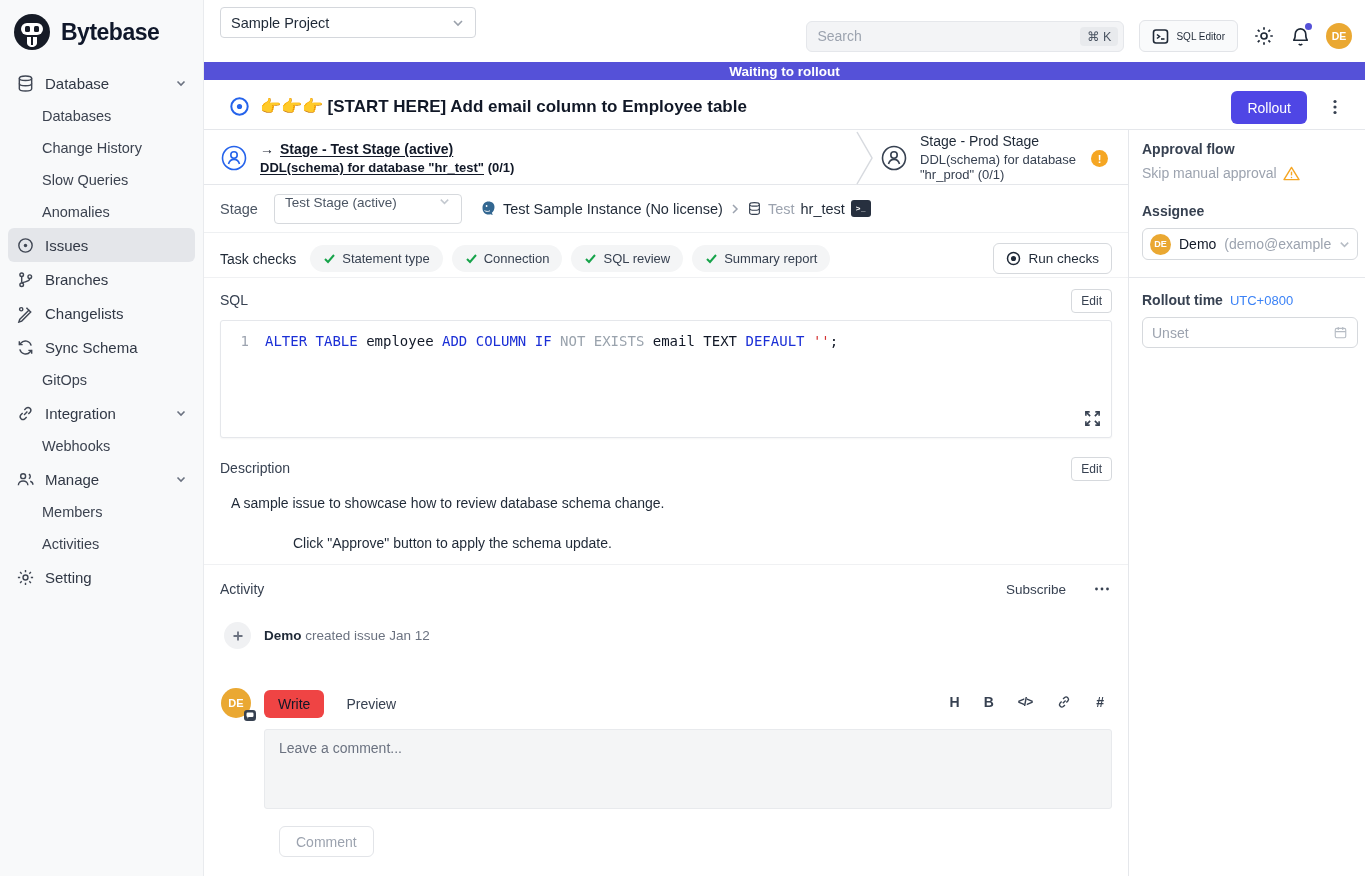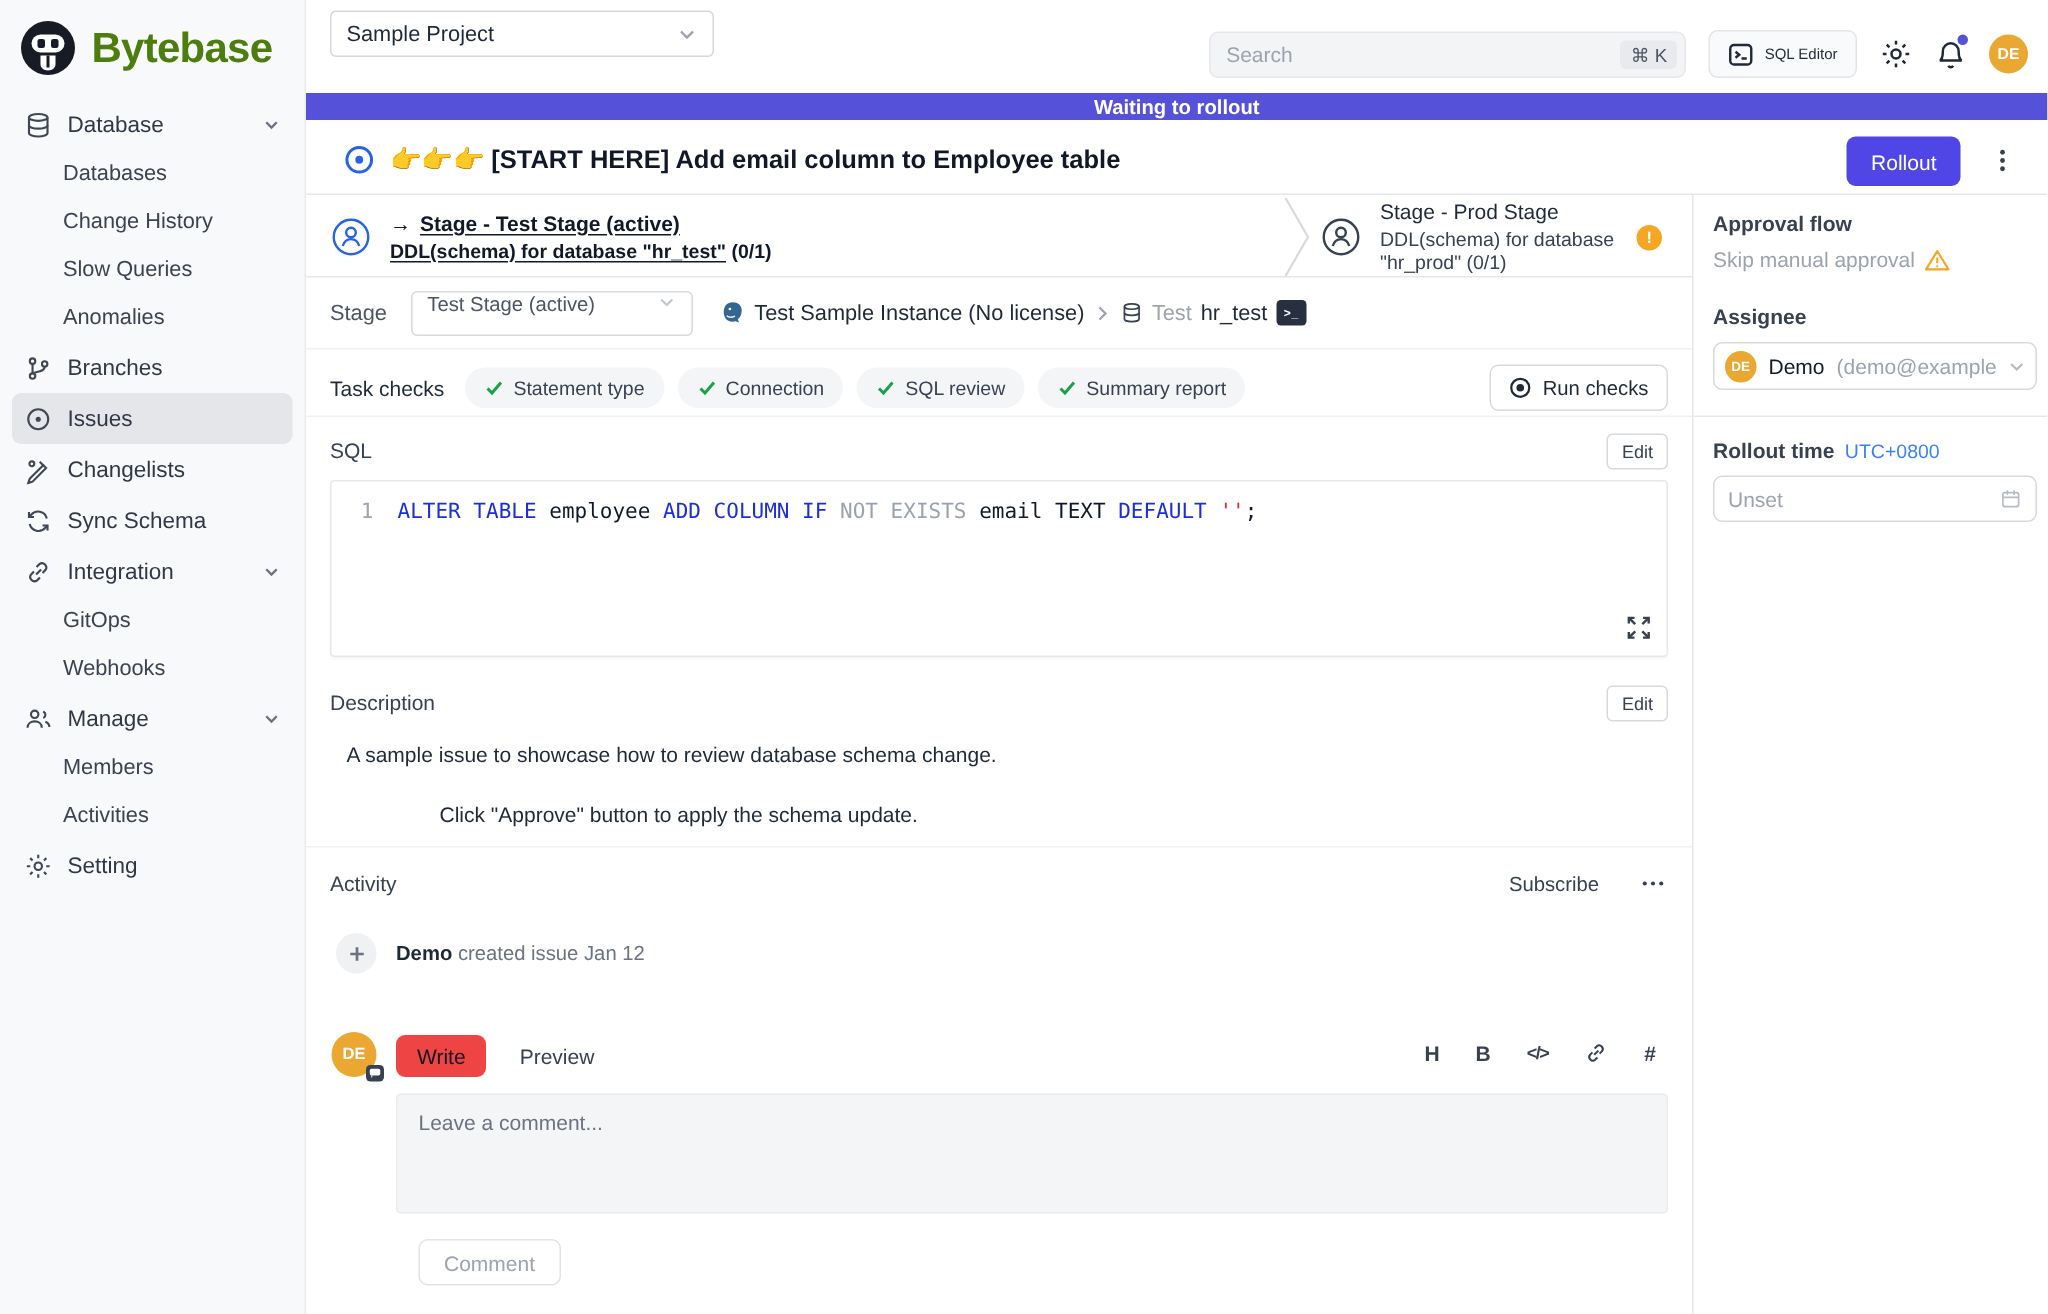--- a/index.html
+++ b/index.html
@@ -5,21 +5,21 @@
   * { margin:0; padding:0; box-sizing:border-box; }
   html,body { width:1365px; height:876px; overflow:hidden; }
   body { font-family:"Liberation Sans","DejaVu Sans",sans-serif; color:#1f2937; background:#fff; font-size:14px; }
   #app { position:relative; width:1365px; height:876px; background:#fff; }
   svg { display:block; }
 
   
   .sidebar { position:absolute; left:0; top:0; width:204px; height:876px; background:#f8f9fa; border-right:1px solid #e9ebee; }
   .logo-row { display:flex; align-items:center; gap:9px; padding:12px 10px 10px 12px; }
   .logo-mark { width:40px; height:40px; position:relative; }
-  .brand-name { font-size:28px; font-weight:800; letter-spacing:-0.5px; color:#4d7c0f; }
+  .brand-name { font-size:23px; font-weight:800; letter-spacing:-0.5px; color:#0f172a; }
   .nav { padding:4px 8px 0 8px; }
   .nav-item { display:flex; align-items:center; gap:10px; height:34px; padding:0 8px; border-radius:6px; color:#313845; font-size:15px; font-weight:500; cursor:pointer; }
   .nav-item.sub { padding-left:34px; height:32px; font-size:14.5px; font-weight:400; color:#3c4350; }
   .nav-item.selected { background:#e4e6ea; }
   .nav-item .nico { width:19px; height:19px; color:#404754; flex:none; }
   .nav-item .chev { margin-left:auto; color:#6b7280; }
 
   
   .topbar { position:absolute; left:204px; top:0; right:0; height:45px; background:#fff; display:flex; align-items:center; }
   .proj-select { position:absolute; left:16px; top:7px; width:256px; height:31px; border:1px solid #d4d7dc; border-radius:4px; background:#fff; display:flex; align-items:center; padding:0 10px; font-size:14.5px; color:#1f2937; cursor:pointer; }
@@ -162,67 +162,67 @@
         </div>
       <div class="nav-item sub">
           <span>Change History</span>
         </div>
       <div class="nav-item sub">
           <span>Slow Queries</span>
         </div>
       <div class="nav-item sub">
           <span>Anomalies</span>
         </div>
+      <div class="nav-item selected">
+        <svg class="nico" viewBox="0 0 20 20" fill="none" stroke="currentColor" stroke-width="1.5">
+            <circle cx="10" cy="10" r="7"></circle>
+            <circle cx="10" cy="10" r="1.8" fill="currentColor" stroke="none"></circle>
+          </svg>
+        <span>Issues</span>
+      </div>
       <div class="nav-item">
         <svg class="nico" viewBox="0 0 20 20" fill="none" stroke="currentColor" stroke-width="1.5">
             <circle cx="6" cy="5" r="1.9"></circle>
             <circle cx="6" cy="15.5" r="1.9"></circle>
             <circle cx="14.5" cy="7" r="1.9"></circle>
             <path d="M6 7v6.5M14.5 9c0 3.5-5 3-8 4.5"></path>
           </svg>
         <span>Branches</span>
       </div>
-      <div class="nav-item selected">
-        <svg class="nico" viewBox="0 0 20 20" fill="none" stroke="currentColor" stroke-width="1.5">
-            <circle cx="10" cy="10" r="7"></circle>
-            <circle cx="10" cy="10" r="1.8" fill="currentColor" stroke="none"></circle>
-          </svg>
-        <span>Issues</span>
-      </div>
       <div class="nav-item">
         <svg class="nico" viewBox="0 0 20 20" fill="none" stroke="currentColor" stroke-width="1.5">
             <path d="M4 16l9.5-9.5 2 2L6 18l-3 1z"></path>
             <path d="M11 4l3 3"></path>
             <circle cx="5.5" cy="5.5" r="1.7"></circle>
           </svg>
         <span>Changelists</span>
       </div>
       <div class="nav-item">
         <svg class="nico" viewBox="0 0 20 20" fill="none" stroke="currentColor" stroke-width="1.5">
             <path d="M16 8a6.3 6.3 0 0 0-11-2.5L3.5 7"></path>
             <path d="M3.5 3.5V7H7"></path>
             <path d="M4 12a6.3 6.3 0 0 0 11 2.5L16.5 13"></path>
             <path d="M16.5 16.5V13H13"></path>
           </svg>
         <span>Sync Schema</span>
       </div>
+      <div class="nav-item sub">
+          <span>GitOps</span>
+        </div>
       <div class="nav-item">
         <svg class="nico" viewBox="0 0 20 20" fill="none" stroke="currentColor" stroke-width="1.5">
             <path d="M8.5 11.5l3.5-3.5"></path>
             <path d="M7 9.5L5 11.5a3 3 0 0 0 4.2 4.2l2-2"></path>
             <path d="M13 10.5l2-2A3 3 0 0 0 10.8 4.3l-2 2"></path>
           </svg>
         <span>Integration</span>
         <svg class="chev" width="12" height="12" viewBox="0 0 12 12" fill="none" stroke="currentColor" stroke-width="1.6">
             <path d="M2.5 4.5L6 8l3.5-3.5"></path>
           </svg>
       </div>
-      <div class="nav-item sub">
-          <span>GitOps</span>
-        </div>
       <div class="nav-item sub">
           <span>Webhooks</span>
         </div>
       <div class="nav-item">
         <svg class="nico" viewBox="0 0 20 20" fill="none" stroke="currentColor" stroke-width="1.5">
             <circle cx="7.5" cy="6.5" r="2.6"></circle>
             <path d="M2.5 16c0-2.8 2.3-4.5 5-4.5s5 1.7 5 4.5"></path>
             <path d="M13.5 4.5a2.5 2.5 0 0 1 0 4.6M15 11.8c1.7.6 2.8 2 2.8 3.7"></path>
           </svg>
         <span>Manage</span>

